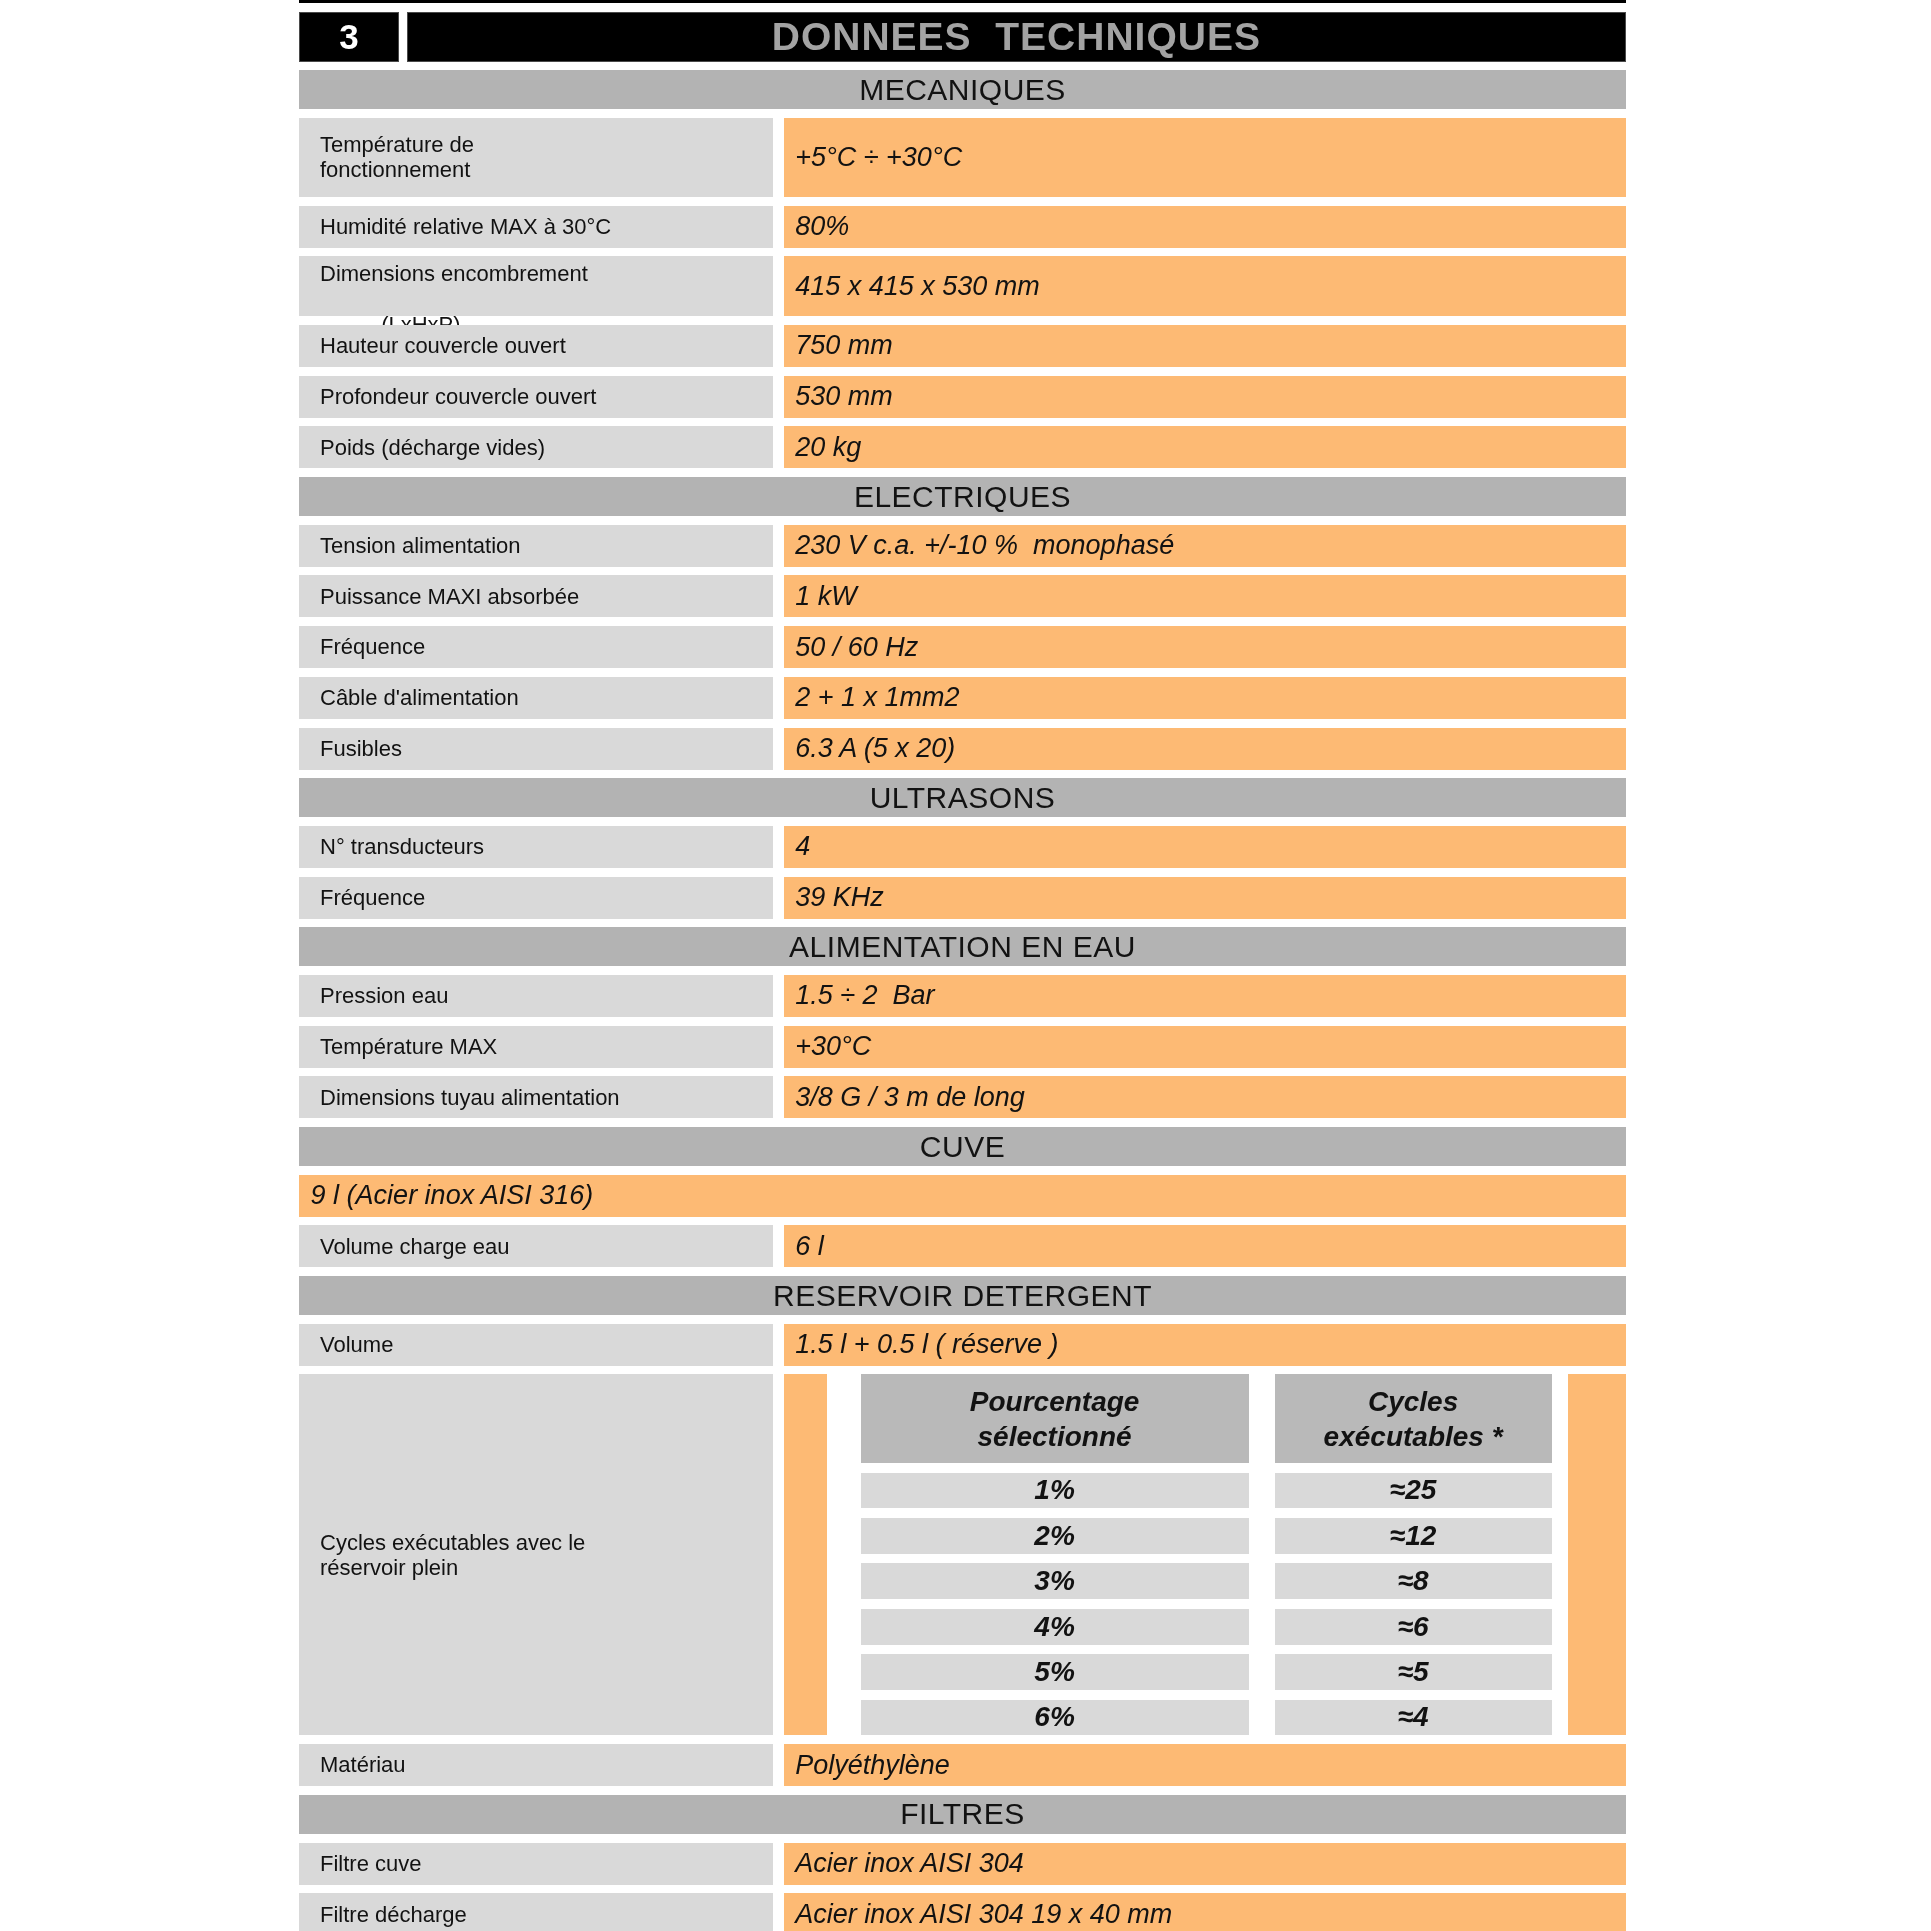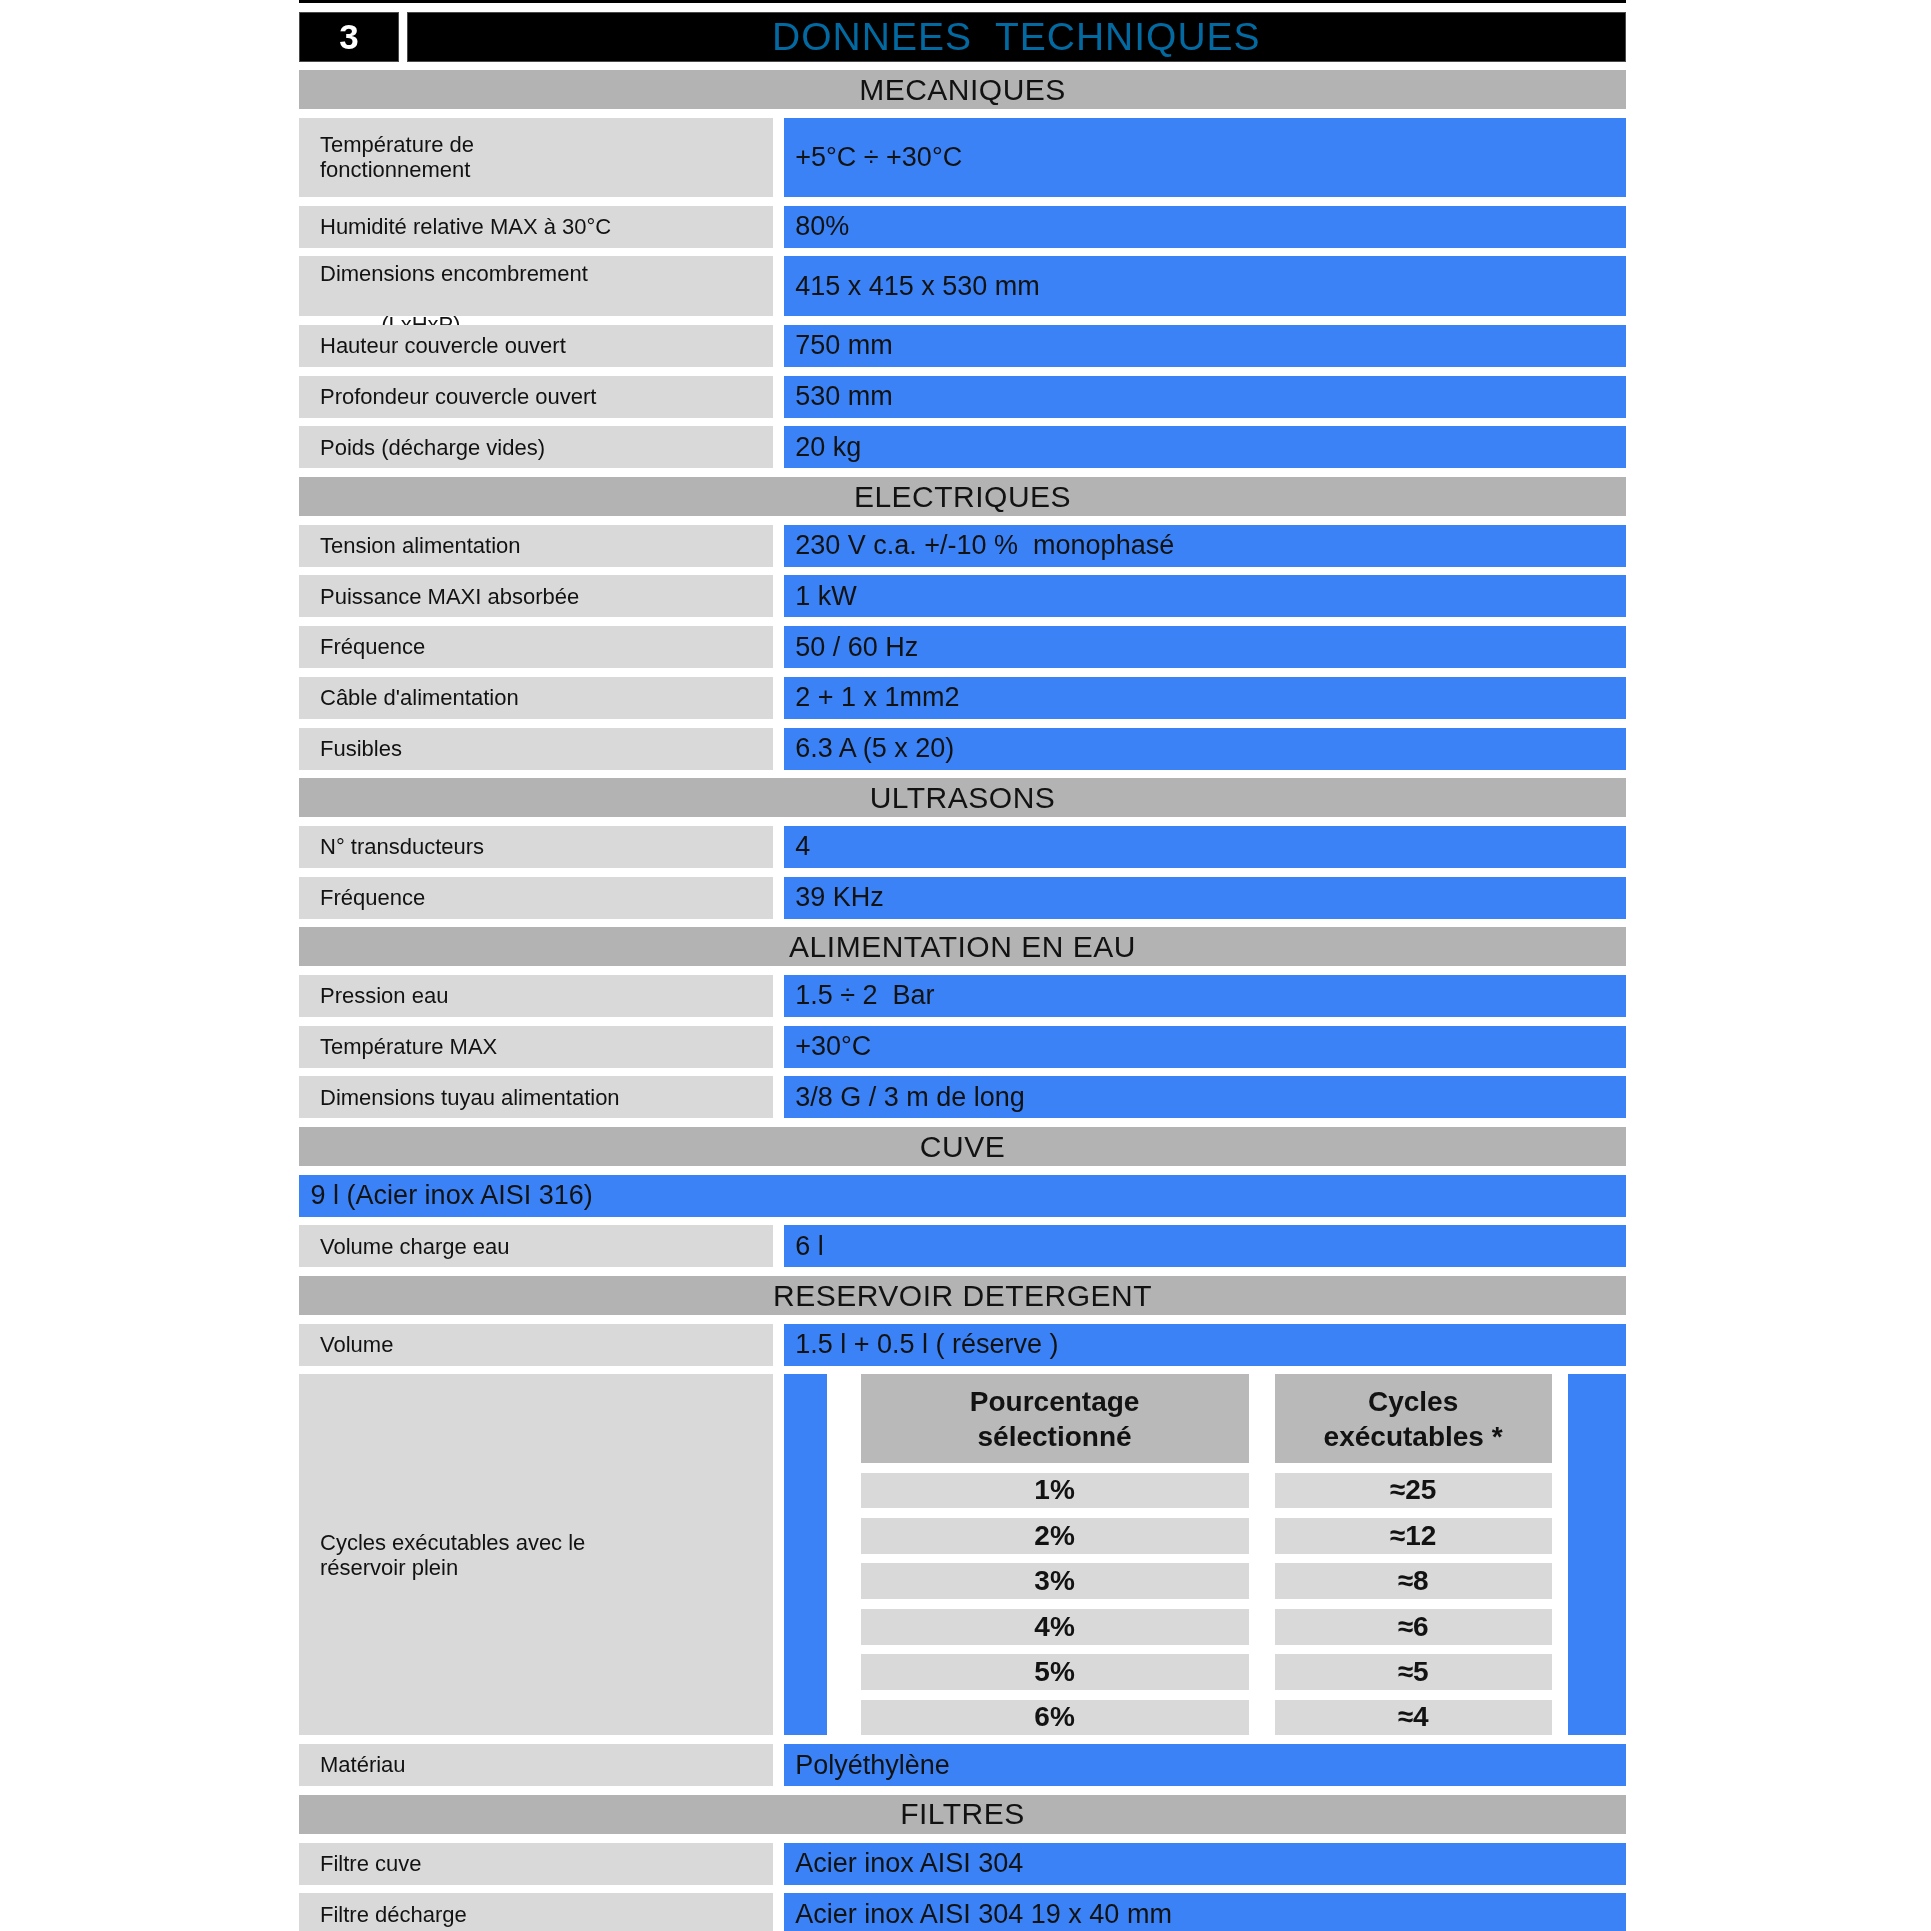--- a/index.html
+++ b/index.html
@@ -5,34 +5,34 @@
   html,body{margin:0;padding:0;background:#fff;}
   .page{position:relative;width:1931px;height:1931px;background:#ffffff;overflow:hidden;
         font-family:"Liberation Sans",sans-serif;color:#121212;}
   .content{position:absolute;left:299px;top:0;width:1327px;display:flex;flex-direction:column;row-gap:8.7px;}
   .top-line{height:2.9px;background:#000;}
   .header-row{display:flex;column-gap:7.7px;height:50px;}
   .chapter-box{width:100px;background:#000;border:1.9px solid #4a4a4a;box-sizing:border-box;
                display:flex;align-items:center;justify-content:center;color:#fff;
                font-size:35px;font-weight:bold;}
   .title-box{flex:1;background:#000;border:1.9px solid #4a4a4a;box-sizing:border-box;
-             display:flex;align-items:center;justify-content:center;color:#0369a1;
-             font-size:39px;font-weight:normal;letter-spacing:1px;white-space:pre;}
+             display:flex;align-items:center;justify-content:center;color:#a3a3a3;
+             font-size:39px;font-weight:bold;letter-spacing:1px;white-space:pre;}
   .bar{height:39px;background:#b3b3b3;display:flex;align-items:center;justify-content:center;
        font-size:30px;font-weight:normal;letter-spacing:0.5px;}
   .row{display:flex;column-gap:10.6px;}
   .h43{height:42px;}
   .h62{height:60px;}
   .h82{height:79px;}
   .hbig{height:361px;}
   .lbl{width:474px;background:#d9d9d9;display:flex;align-items:center;
        padding-left:21px;box-sizing:border-box;font-size:22px;
        line-height:1.15;white-space:pre-wrap;}
-  .val{flex:1;background:#3b82f6;display:flex;align-items:center;
-       padding-left:11.6px;box-sizing:border-box;font-size:27px;
+  .val{flex:1;background:#fdba74;display:flex;align-items:center;
+       padding-left:11.6px;box-sizing:border-box;font-style:italic;font-size:27px;
        line-height:1.15;white-space:pre-wrap;}
   .lbl-multi{display:block;}
   .wavy{display:inline-block;text-decoration-line:underline;text-decoration-style:wavy;
         text-decoration-color:#e02020;text-decoration-thickness:1.9px;text-underline-offset:3.9px;}
   .bigval{padding:0;position:relative;}
   .white-box{position:absolute;top:0;bottom:0;left:43px;right:58px;background:#fff;
              padding-left:34px;padding-right:16.4px;display:flex;flex-direction:column;row-gap:9.7px;}
   .nrow{display:flex;column-gap:10.6px;gap:26px;}
   .nhead{height:89px;}
   .ndata{height:36px;}

